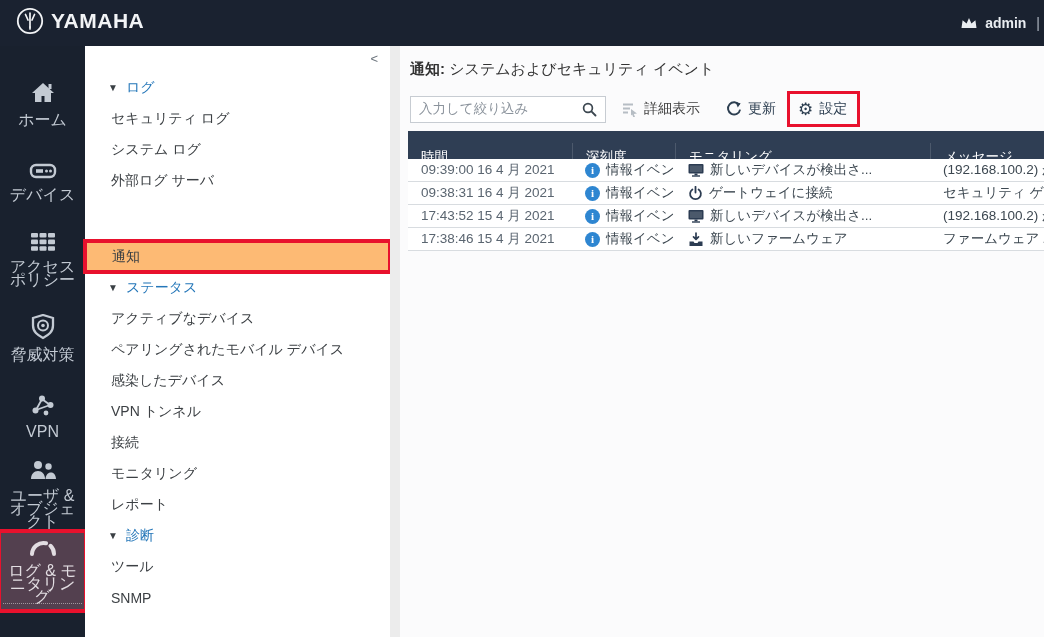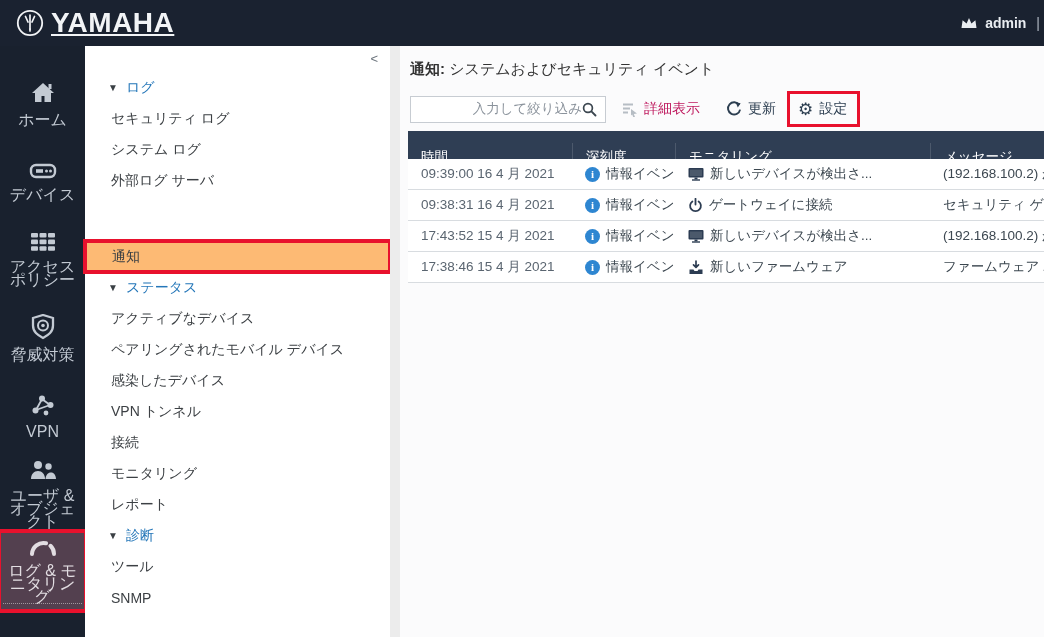--- a/index.html
+++ b/index.html
@@ -3,21 +3,21 @@
 <meta charset="utf-8">
 <style>
   * { box-sizing: border-box; margin: 0; padding: 0; }
   html,body { width:1044px; height:637px; overflow:hidden;
     font-family:"Liberation Sans","DejaVu Sans",sans-serif; background:#fff; }
 
   
   .topbar { position:absolute; top:0; left:0; width:1044px; height:46px;
     background:#1a2230; z-index:5; }
   .brand { position:absolute; left:16px; top:7px; display:flex; align-items:center; gap:7px; color:#f2f4f6; }
-  .brand-text { font-size:28px; font-weight:bold; letter-spacing:.5px;text-decoration:underline; }
+  .brand-text { font-size:21px; font-weight:bold; letter-spacing:.5px; }
   .topbar-user { position:absolute; right:4px; top:0; height:46px; display:flex;
     align-items:center; gap:7px; color:#e9edf1; font-size:14px; font-weight:bold; }
   .topbar-user .pipe { font-weight:normal; color:#aeb6c0; margin-left:3px; }
 
   
   .sidebar { position:absolute; top:46px; left:0; width:85px; height:591px;
     background:#19212e; padding-top:18px; }
   .side-item { height:78px; display:flex; flex-direction:column; align-items:center;
     justify-content:center; gap:7px; color:#c3cad3; font-size:16px; line-height:13px;
     text-align:center; padding:0 3px; cursor:pointer; }
@@ -40,38 +40,38 @@
 
   
   .scrolltrack { position:absolute; top:46px; left:390px; width:10px; height:591px; background:#ececec; }
   .main { position:absolute; top:46px; left:400px; width:644px; height:591px; background:#fbfbfc; }
   .page-title { position:absolute; top:14px; left:10px; font-size:15px; color:#333; }
   .page-title .bold { font-weight:bold; }
 
   .toolbar { position:absolute; top:48px; left:10px; display:flex; align-items:center; }
   .search-box { width:196px; height:27px; background:#fff; border:1px solid #c7ccd2;
     display:flex; align-items:center; padding:0 8px; }
-  .search-box .ph { flex:1; color:#8b939c; font-size:13.5px;text-align:right; }
+  .search-box .ph { flex:1; color:#8b939c; font-size:13.5px; }
   .tool-btn { display:flex; align-items:center; gap:6px; font-size:14px;
     color:#2c3e50; cursor:pointer; white-space:nowrap; }
-  .tool-btn.disabled { color:#be185d; cursor:default; }
+  .tool-btn.disabled { color:#404040; cursor:default; }
   .tool-btn .gear-glyph { font-size:17px; line-height:17px; }
   .btn-detail { margin-left:16px; }
   .btn-refresh { margin-left:26px; }
   .btn-settings { margin-left:14px; padding:6px 10px 6px 8px; outline:3px solid #e8112d; }
 
   .table { position:absolute; top:85px; left:8px; width:636px; }
   .thead { height:28px; background:#2f3e54; color:#fff; display:flex; align-items:center; font-size:13.5px; }
   .th { padding-left:13px; height:100%; display:flex; align-items:center;margin-top:24px; }
   .th + .th { border-left:1px solid rgba(255,255,255,.14); }
   .c-time { width:164px; flex:none; }
   .c-sev  { width:103px; flex:none; }
   .c-subj { width:255px; flex:none; }
   .c-msg  { flex:1; min-width:0; }
-  .trow { height:31px; display:flex; align-items:center; background:#fff;
+  .trow { height:23px; display:flex; align-items:center; background:#fff;
     border-bottom:1px solid #d8dce0; font-size:13.5px; color:#3c4750; }
   .td { padding-left:13px; display:flex; align-items:center; gap:6px; overflow:hidden; white-space:nowrap; }
   .td.c-time { color:#5a6570; }
   .info-badge { width:15px; height:15px; border-radius:50%; background:#2e86d1; color:#fff;
     font-size:11px; font-weight:bold; display:flex; align-items:center; justify-content:center;
     flex:none; font-family:"Liberation Serif","DejaVu Serif",serif; }
   .subj-icon { color:#2c3c52; flex:none; display:flex; }
 </style>
 </head>
 <body>

